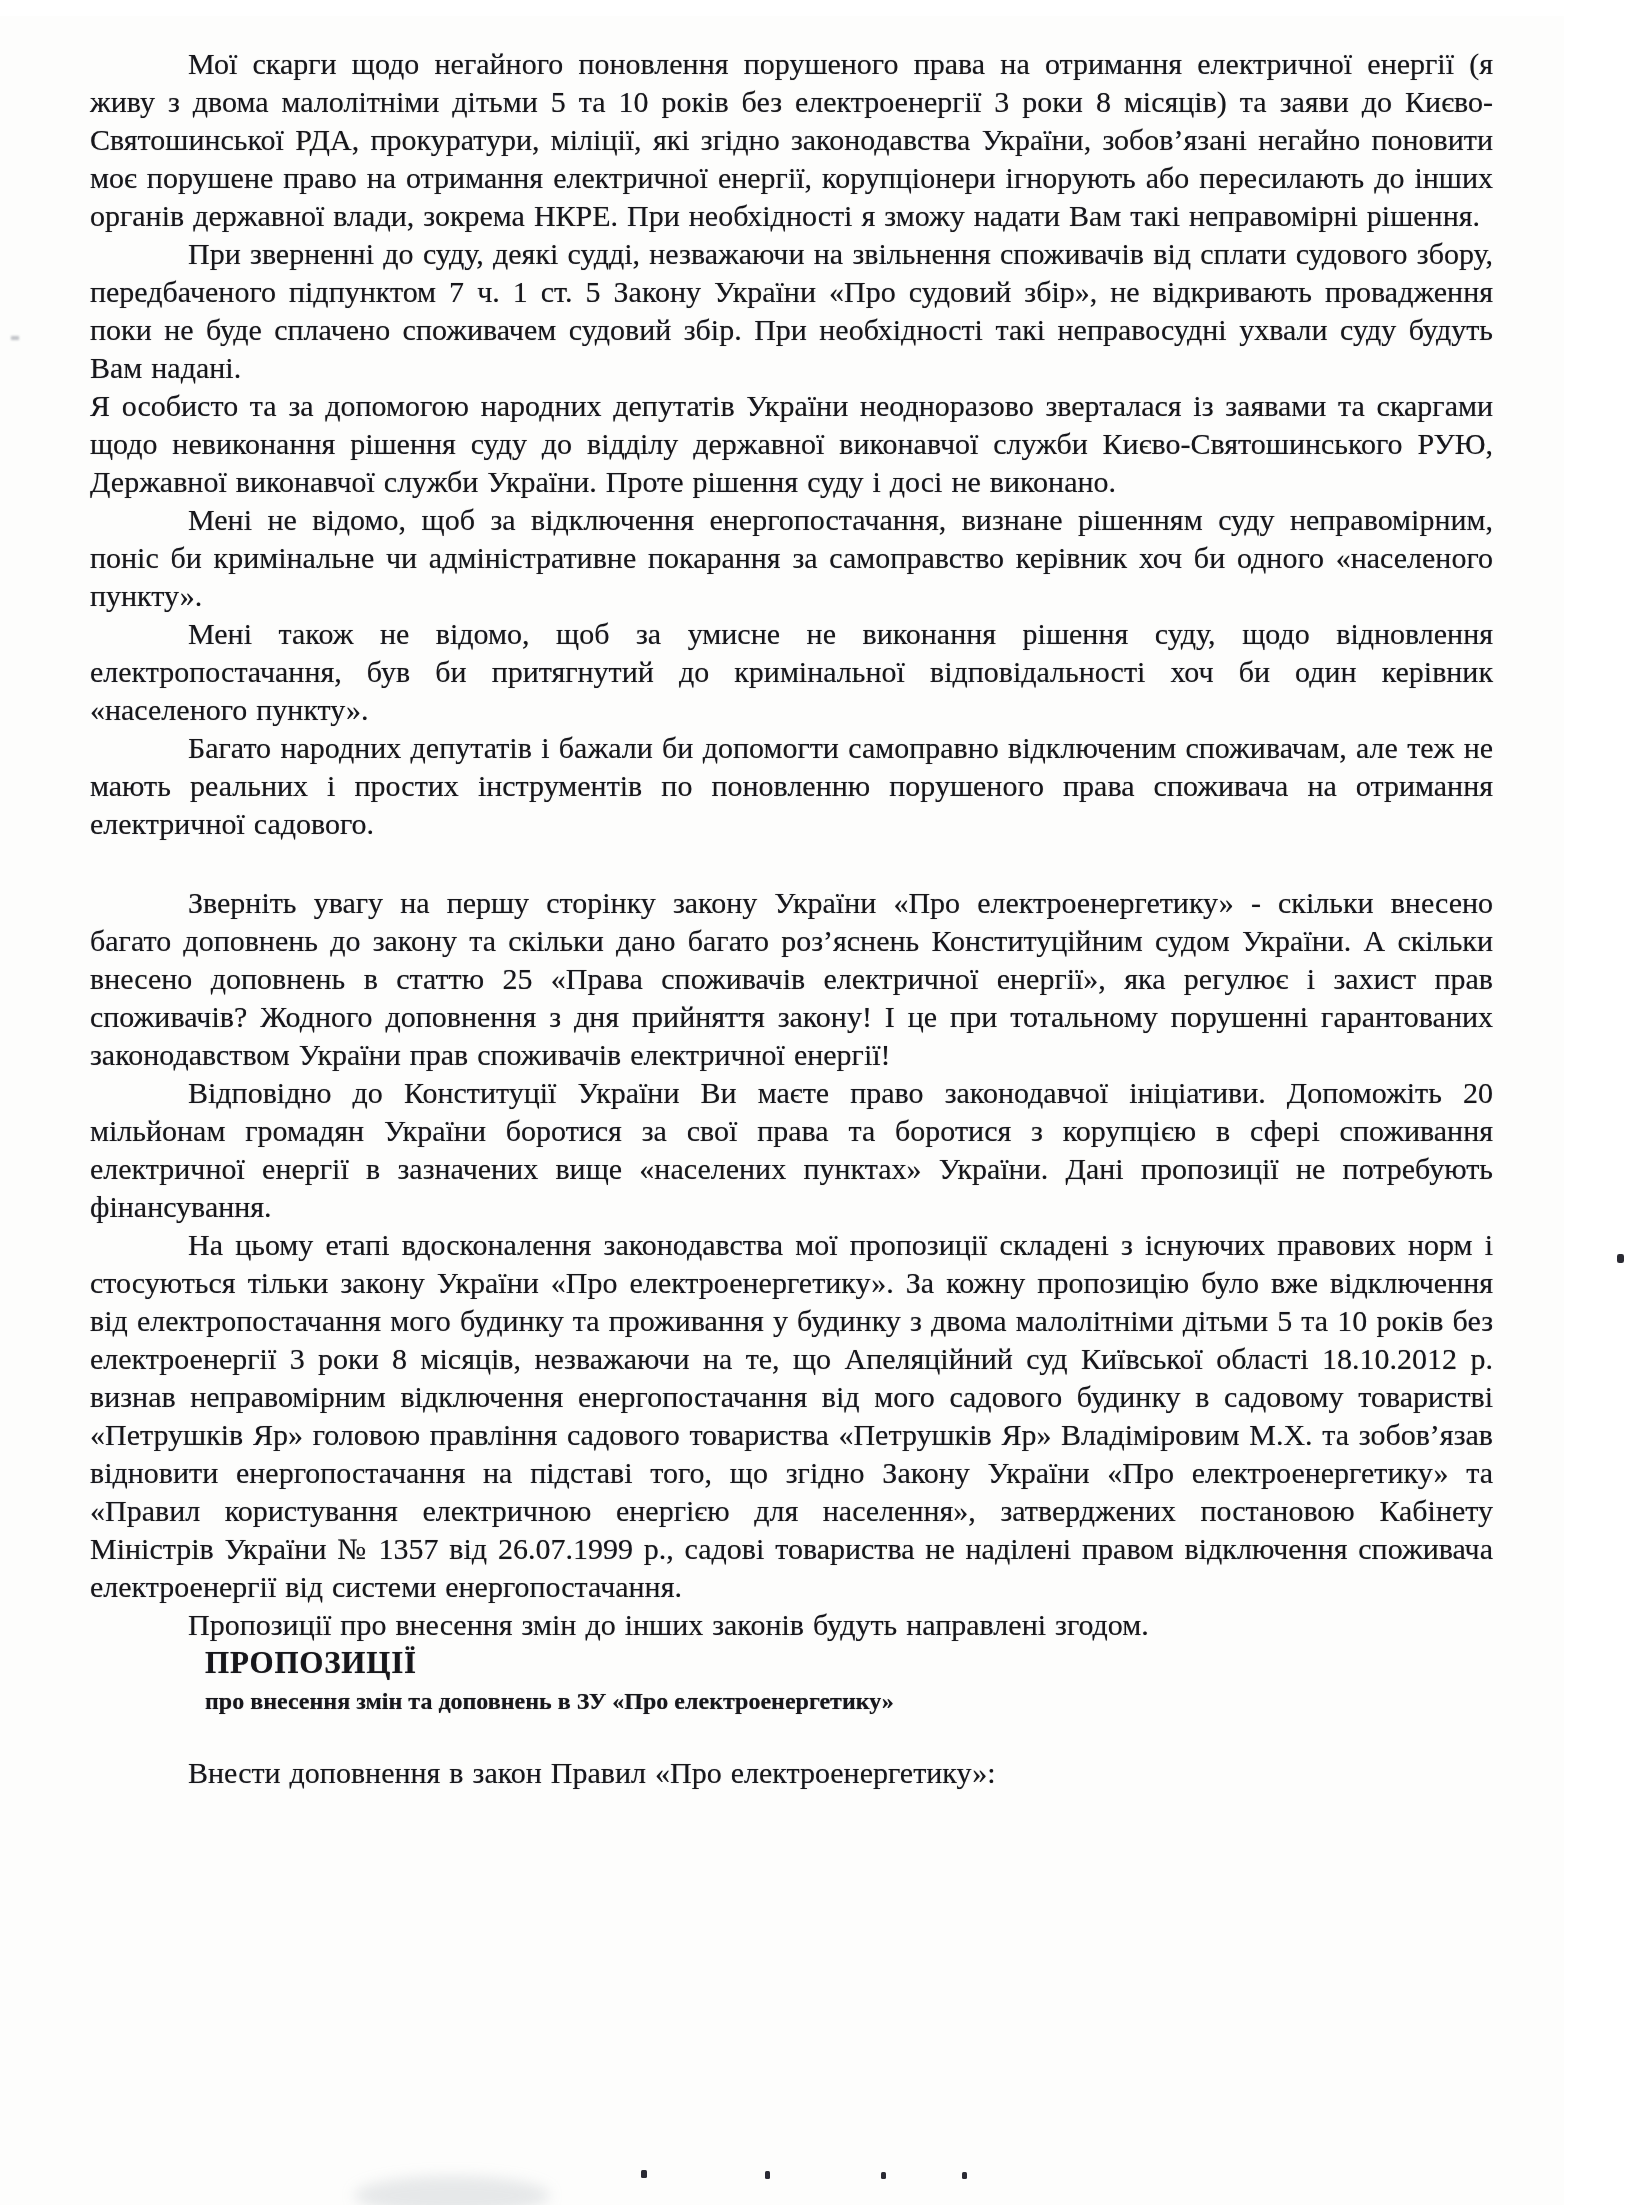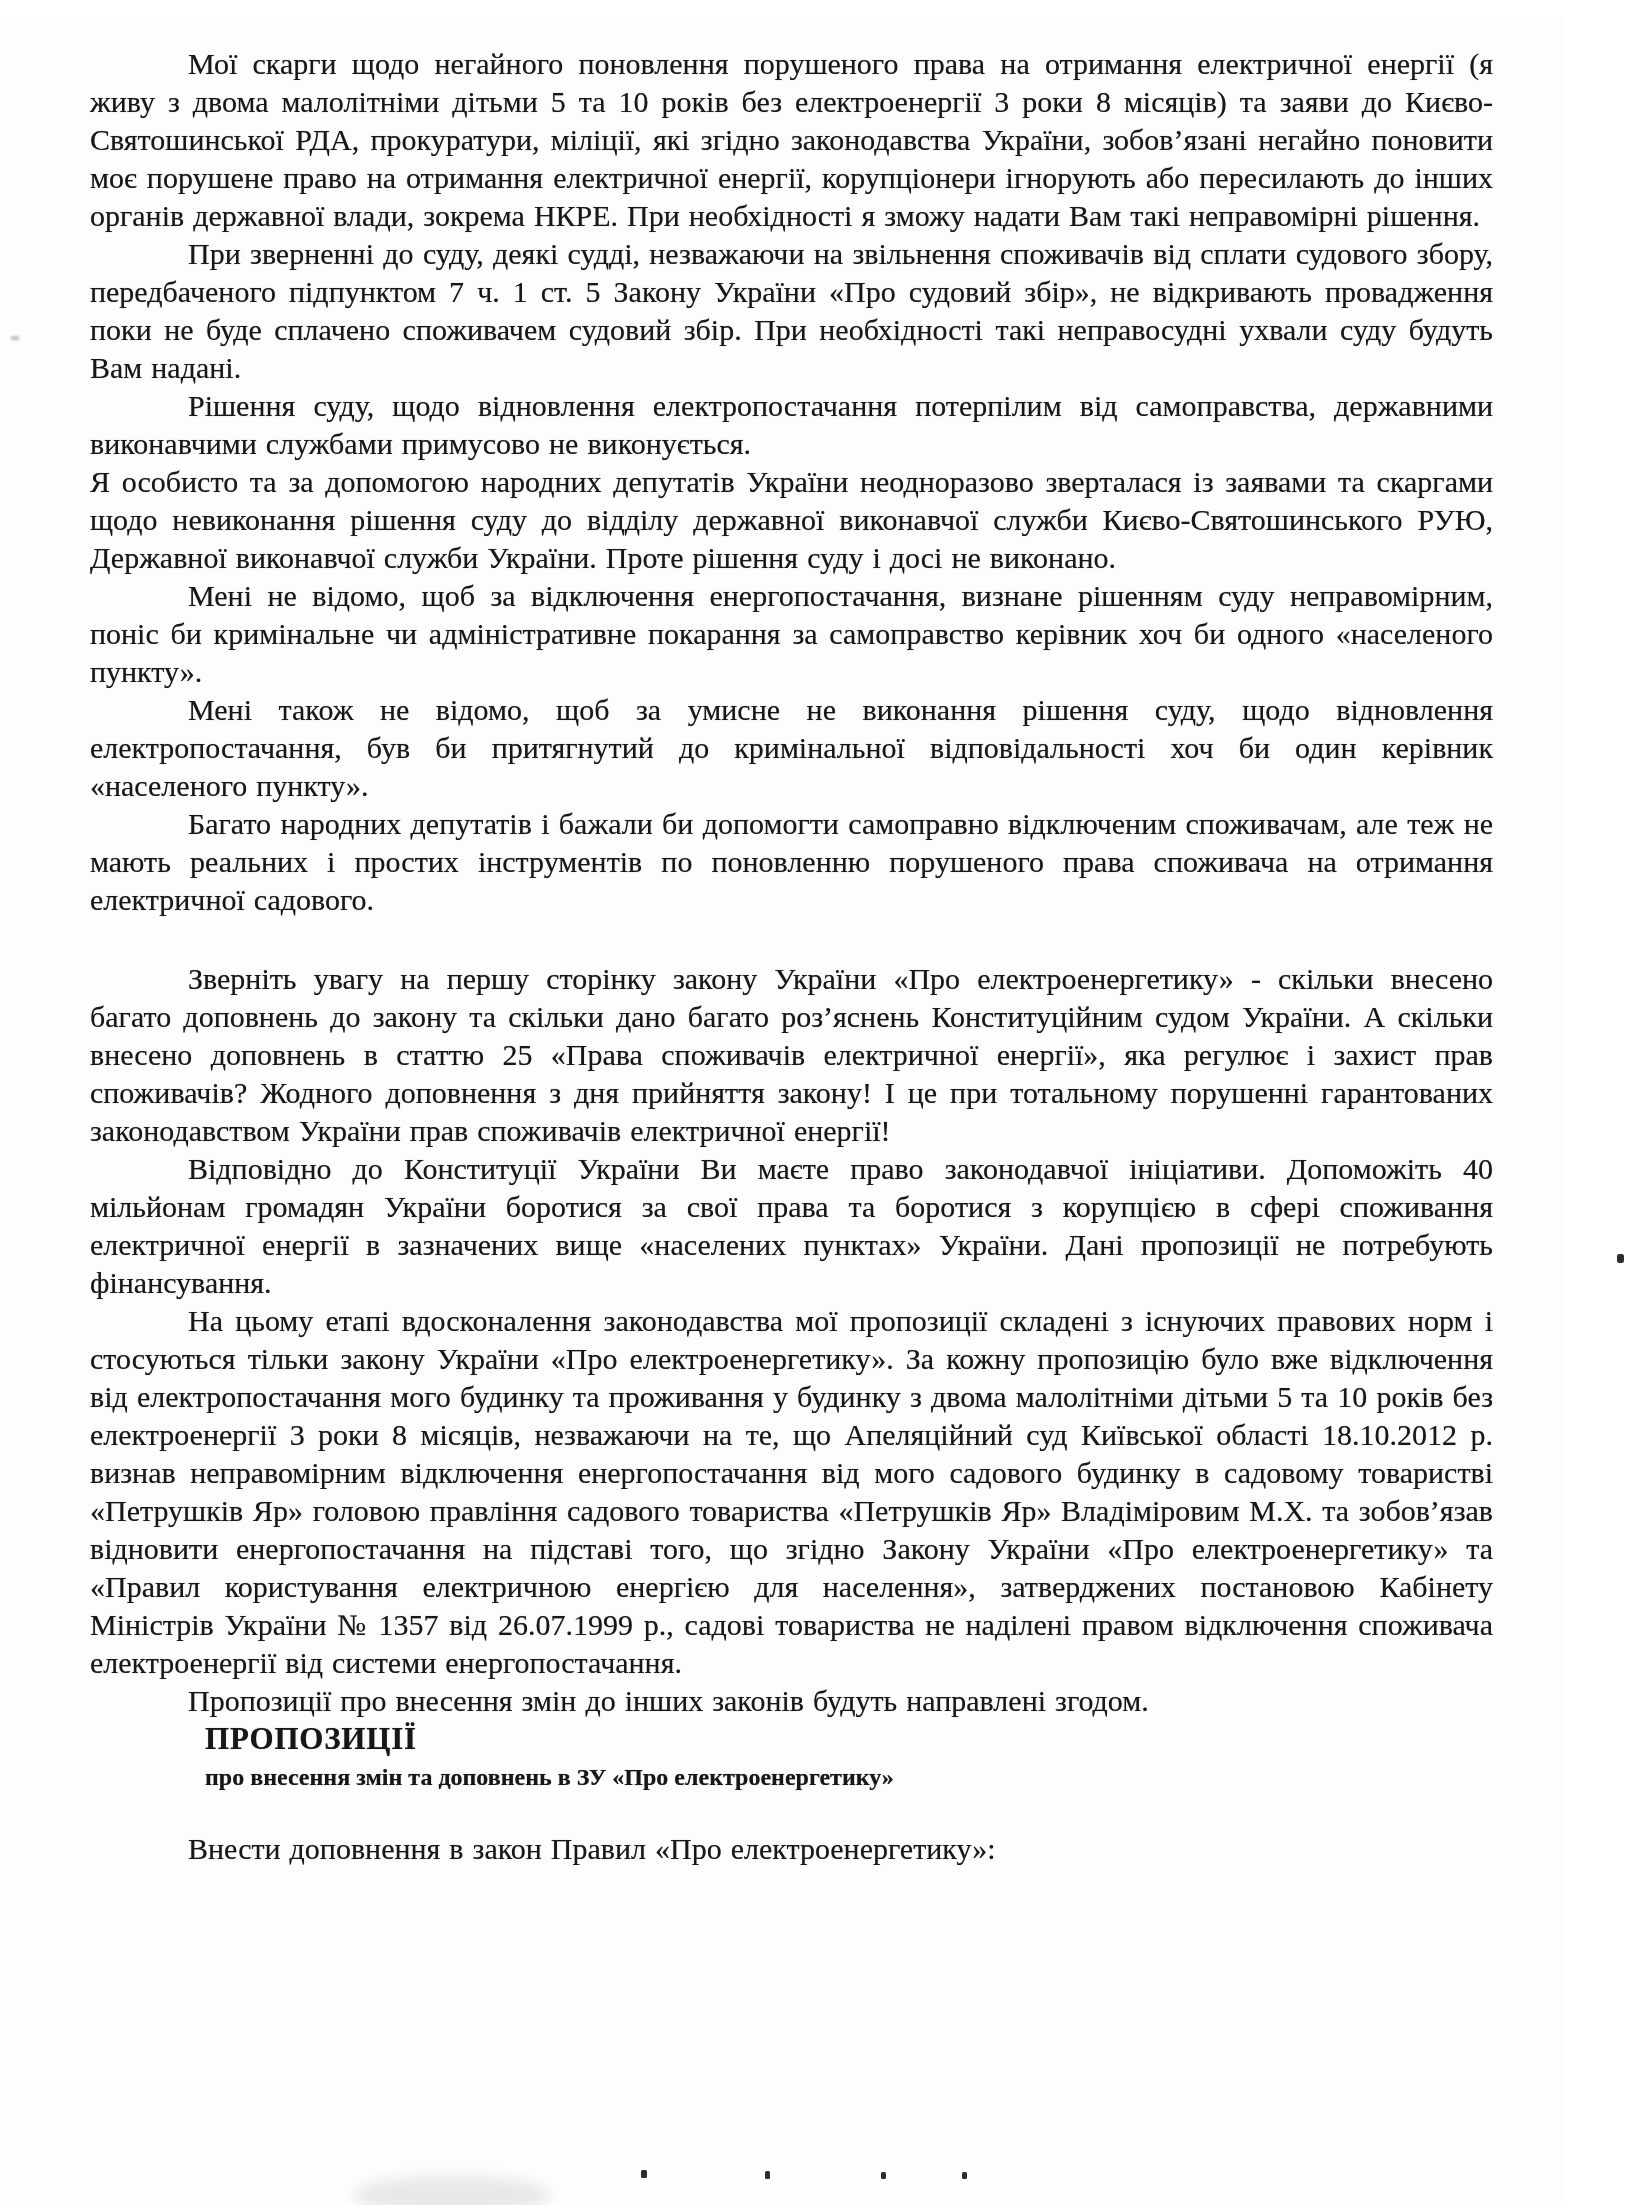--- a/index.html
+++ b/index.html
@@ -74,28 +74,27 @@
     filter: blur(0.8px);
   }
 </style>
 </head>
 <body>
 
 <div class="page">
   <div class="content">
       <div class="para indent">Мої скарги щодо негайного поновлення порушеного права на отримання електричної енергії (я живу з двома малолітніми дітьми 5 та 10 років без електроенергії 3 роки 8 місяців) та заяви до Києво-Святошинської РДА, прокуратури, міліції, які згідно законодавства України, зобов’язані негайно поновити моє порушене право на отримання електричної енергії, корупціонери ігнорують або пересилають до інших органів державної влади, зокрема НКРЕ. При необхідності я зможу надати Вам такі неправомірні рішення.</div>
       <div class="para indent">При зверненні до суду, деякі судді, незважаючи на звільнення споживачів від сплати судового збору, передбаченого підпунктом 7 ч. 1 ст. 5 Закону України «Про судовий збір», не відкривають провадження поки не буде сплачено споживачем судовий збір. При необхідності такі неправосудні ухвали суду будуть Вам надані.</div>
-      <div class="para indent">Рішення суду, щодо відновлення електропостачання потерпілим від самоправства, державними виконавчими службами примусово не виконується.</div>
       <div class="para">Я особисто та за допомогою народних депутатів України неодноразово зверталася із заявами та скаргами щодо невиконання рішення суду до відділу державної виконавчої служби Києво-Святошинського РУЮ, Державної виконавчої служби України. Проте рішення суду і досі не виконано.</div>
       <div class="para indent">Мені не відомо, щоб за відключення енергопостачання, визнане рішенням суду неправомірним, поніс би кримінальне чи адміністративне покарання за самоправство керівник хоч би одного «населеного пункту».</div>
       <div class="para indent">Мені також не відомо, щоб за умисне не виконання рішення суду, щодо відновлення електропостачання, був би притягнутий до кримінальної відповідальності хоч би один керівник «населеного пункту».</div>
       <div class="para indent">Багато народних депутатів і бажали би допомогти самоправно відключеним споживачам, але теж не мають реальних і простих інструментів по поновленню порушеного права споживача на отримання електричної садового.</div>
       <div class="spacer" style="height: 41px;"></div>
       <div class="para indent">Зверніть увагу на першу сторінку закону України «Про електроенергетику» - скільки внесено багато доповнень до закону та скільки дано багато роз’яснень Конституційним судом України. А скільки внесено доповнень в статтю 25 «Права споживачів електричної енергії», яка регулює і захист прав споживачів? Жодного доповнення з дня прийняття закону! І це при тотальному порушенні гарантованих законодавством України прав споживачів електричної енергії!</div>
-      <div class="para indent">Відповідно до Конституції України Ви маєте право законодавчої ініціативи. Допоможіть 40 мільйонам громадян України боротися за свої права та боротися з корупцією в сфері споживання електричної енергії в зазначених вище «населених пунктах» України. Дані пропозиції не потребують фінансування.</div>
+      <div class="para indent">Відповідно до Конституції України Ви маєте право законодавчої ініціативи. Допоможіть 20 мільйонам громадян України боротися за свої права та боротися з корупцією в сфері споживання електричної енергії в зазначених вище «населених пунктах» України. Дані пропозиції не потребують фінансування.</div>
       <div class="para indent">На цьому етапі вдосконалення законодавства мої пропозиції складені з існуючих правових норм і стосуються тільки закону України «Про електроенергетику». За кожну пропозицію було вже відключення від електропостачання мого будинку та проживання у будинку з двома малолітніми дітьми 5 та 10 років без електроенергії 3 роки 8 місяців, незважаючи на те, що Апеляційний суд Київської області 18.10.2012 р. визнав неправомірним відключення енергопостачання від мого садового будинку в садовому товаристві «Петрушків Яр» головою правління садового товариства «Петрушків Яр» Владіміровим М.Х. та зобов’язав відновити енергопостачання на підставі того, що згідно Закону України «Про електроенергетику» та «Правил користування електричною енергією для населення», затверджених постановою Кабінету Міністрів України № 1357 від 26.07.1999 р., садові товариства не наділені правом відключення споживача електроенергії від системи енергопостачання.</div>
       <div class="para indent">Пропозиції про внесення змін до інших законів будуть направлені згодом.</div>
       <div class="heading h1">ПРОПОЗИЦІЇ</div>
       <div class="heading h2">про внесення змін та доповнень в ЗУ «Про електроенергетику»</div>
       <div class="spacer" style="height: 34px;"></div>
       <div class="para indent">Внести доповнення в закон Правил «Про електроенергетику»:</div>
     </div>
 
   <div class="smudge2"></div>
   <div class="speck speck-e"></div>

